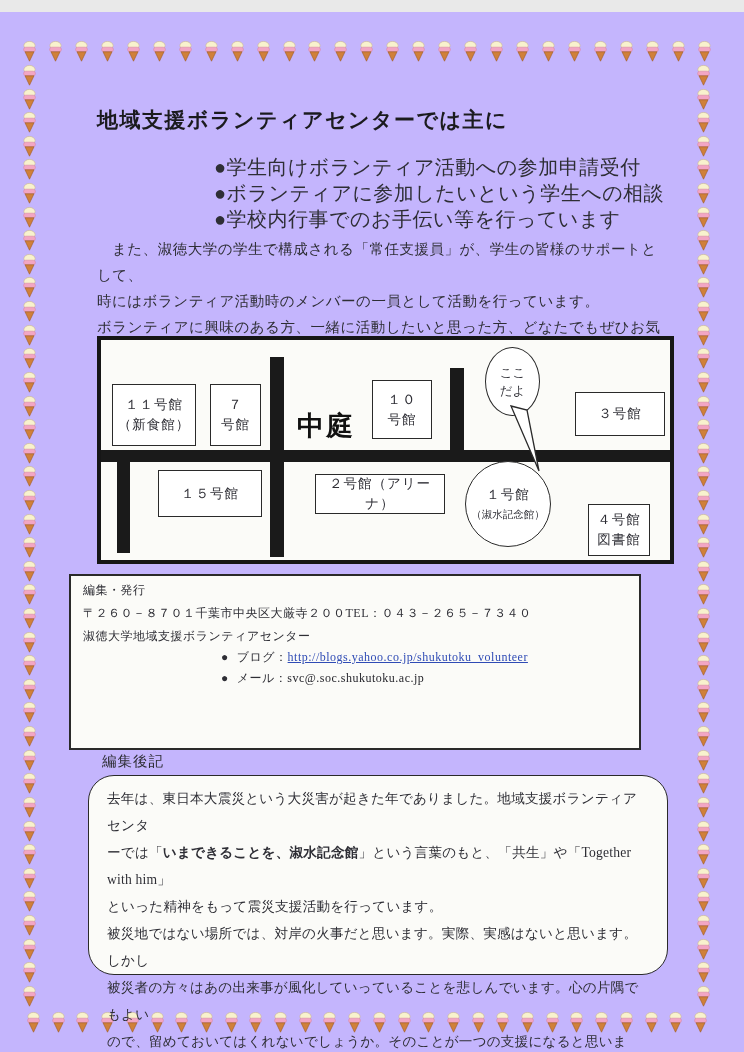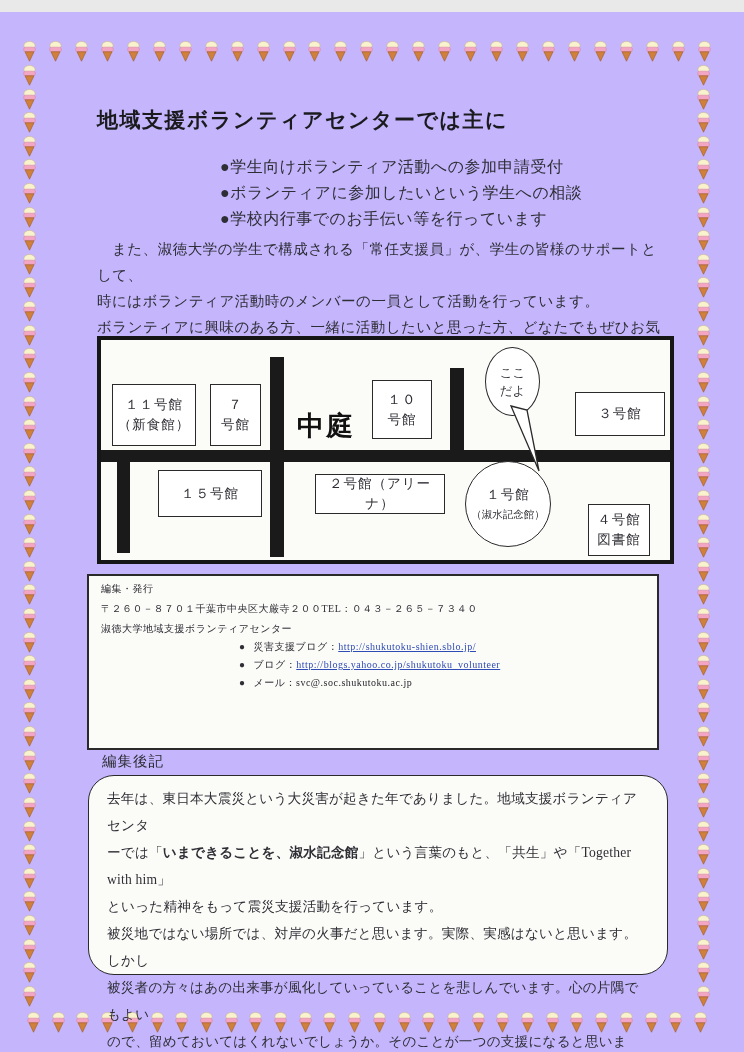--- a/index.html
+++ b/index.html
@@ -10,21 +10,21 @@
   .ic-row{flex-direction:row;}
   .ic-col{flex-direction:column;}
   #border-top{left:22px;top:29px;width:690px;height:21px;}
   #border-bottom{left:26px;top:1000px;width:682px;height:21px;}
   #border-left{left:22px;top:53px;height:942px;width:15px;}
   #border-right{left:696px;top:53px;height:942px;width:15px;}
   .ic{width:15px;height:21px;flex:0 0 auto;}
   
   .page-title{position:absolute;left:97px;top:94px;font-family:"Liberation Sans",sans-serif;
               font-weight:bold;font-size:21px;letter-spacing:1.5px;color:#1b1b1e;}
-  .top-bullets{position:absolute;left:220px;top:142px;font-size:16px;line-height:26px;
+  .top-bullets{position:absolute;left:214px;top:142px;font-size:20px;line-height:26px;
                letter-spacing:0.5px;white-space:pre-line;}
   .intro{position:absolute;left:97px;top:224px;width:570px;font-size:14.5px;line-height:26px;
          letter-spacing:0.5px;white-space:pre-line;}
   
   .map{position:absolute;left:97px;top:324px;width:569px;height:220px;
        border:4px solid #161616;background:#fbfbf8;}
   .road{position:absolute;background:#1a1a1a;}
   .bldg{position:absolute;background:#fff;border:1.5px solid #2a2a2a;display:flex;
         flex-direction:column;align-items:center;justify-content:center;
         font-size:13.5px;line-height:20px;letter-spacing:1px;text-align:center;}
@@ -33,22 +33,22 @@
   .bubble{position:absolute;background:#fff;border:1.5px solid #2a2a2a;border-radius:50%;
           display:flex;flex-direction:column;align-items:center;justify-content:center;
           font-size:12.5px;line-height:18px;z-index:3;}
   .circle1{position:absolute;background:#fff;border:1.5px solid #2a2a2a;border-radius:50%;
            display:flex;flex-direction:column;align-items:center;justify-content:center;
            z-index:2;text-align:center;}
   .circle1 .l1{font-size:13.5px;letter-spacing:1px;}
   .circle1 .l2{font-size:10.5px;margin-top:4px;}
   .tail-svg{position:absolute;left:0;top:0;z-index:4;pointer-events:none;}
   
-  .pub-box{position:absolute;left:87px;top:562px;width:568px;height:172px;
-           border:2px solid #2a2a2a;background:#fbfbf8;font-size:10px;}
+  .pub-box{position:absolute;left:69px;top:562px;width:568px;height:172px;
+           border:2px solid #2a2a2a;background:#fbfbf8;font-size:12px;}
   .pub-line{margin:6px 0 0 12px;letter-spacing:0.5px;}
   .pub-row{margin:4px 0 0 150px;letter-spacing:0.5px;}
   .pub-row .bullet{margin-right:8px;}
   .link{color:#2f4bb5;text-decoration:underline;cursor:pointer;}
   .plain-url{color:#26262c;}
   
   .post-heading{position:absolute;left:102px;top:740px;font-size:14.5px;letter-spacing:1px;}
   .post-box{position:absolute;left:88px;top:763px;width:580px;height:200px;
             border:1.5px solid #2a2a2a;border-radius:26px;background:#fbfbf8;
             box-sizing:border-box;padding:9px 18px 0 18px;}
@@ -797,21 +797,20 @@
     </div>
     <svg class="tail-svg" width="569" height="220" viewBox="0 0 569 220">
       <polygon points="410,66 426,70 438,131" fill="#ffffff" stroke="#2a2a2a" stroke-width="1.3"></polygon>
     </svg>
   </div>
 
   <div class="pub-box">
     <div class="pub-line">編集・発行</div>
     <div class="pub-line">〒２６０－８７０１千葉市中央区大厳寺２００TEL：０４３－２６５－７３４０</div>
     <div class="pub-line">淑徳大学地域支援ボランティアセンター</div>
-    <div class="pub-row"><span class="bullet">●</span><span>災害支援ブログ：</span><span class="link">http://shukutoku-shien.sblo.jp/</span></div>
     <div class="pub-row"><span class="bullet">●</span><span>ブログ：</span><span class="link">http://blogs.yahoo.co.jp/shukutoku_volunteer</span></div>
     <div class="pub-row"><span class="bullet">●</span><span>メール：</span><span class="plain-url">svc@.soc.shukutoku.ac.jp</span></div>
   </div>
 
   <div class="post-heading">編集後記</div>
   <div class="post-box">
     <div class="post-text"><span>去年は、東日本大震災という大災害が起きた年でありました。地域支援ボランティアセンタ
 ーでは「</span><span class="bold">いまできることを、淑水記念館</span><span>」という言葉のもと、「共生」や「Together with him」
 といった精神をもって震災支援活動を行っています。
 </span><span>被災地ではない場所では、対岸の火事だと思います。実際、実感はないと思います。しかし

